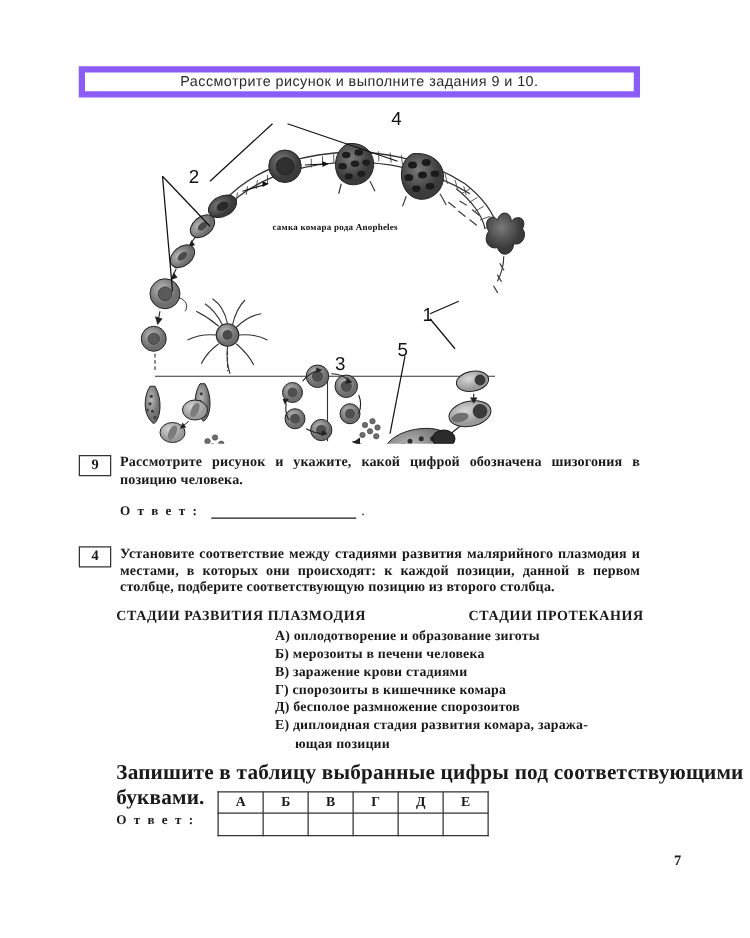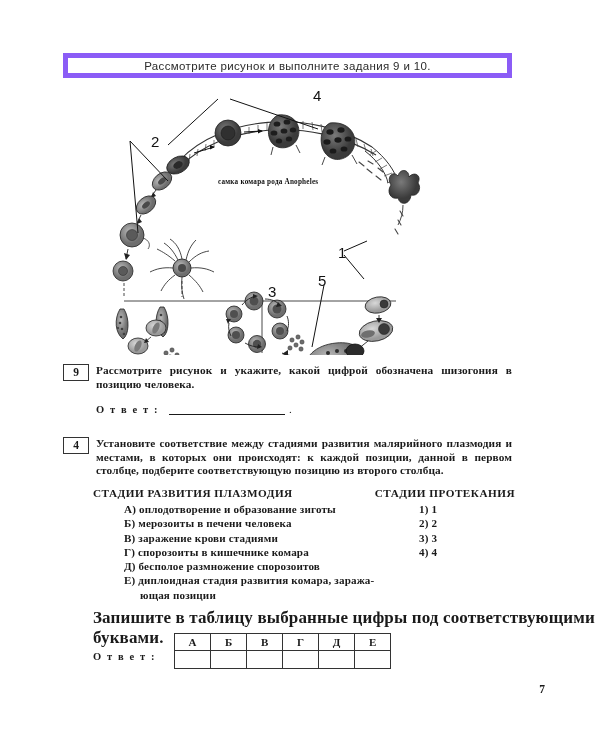--- a/index.html
+++ b/index.html
@@ -554,28 +554,20 @@
         <li>Б) мерозоиты в печени человека</li>
         <li>В) заражение крови стадиями</li>
         <li>Г) спорозоиты в кишечнике комара</li>
         <li>Д) бесполое размножение спорозоитов</li>
         <li>
           <span>Е) диплоидная стадия развития комара, заража-</span>
           <span class="cont-line">ющая позиции</span>
         </li>
       </ul>
     </div>
-    <div class="col-right">
-      <ul>
-        <li>1) 1</li>
-        <li>2) 2</li>
-        <li>3) 3</li>
-        <li>4) 4</li>
-      </ul>
-    </div>
   </div>
 </div>
 
 <div class="writenote">Запишите в таблицу выбранные цифры под соответствующими буквами.</div>
 
 <div class="ansgrid-wrap">
   <span class="ansgrid-label">О т в е т :</span>
   <table class="ansgrid">
     <tbody>
         <tr>

